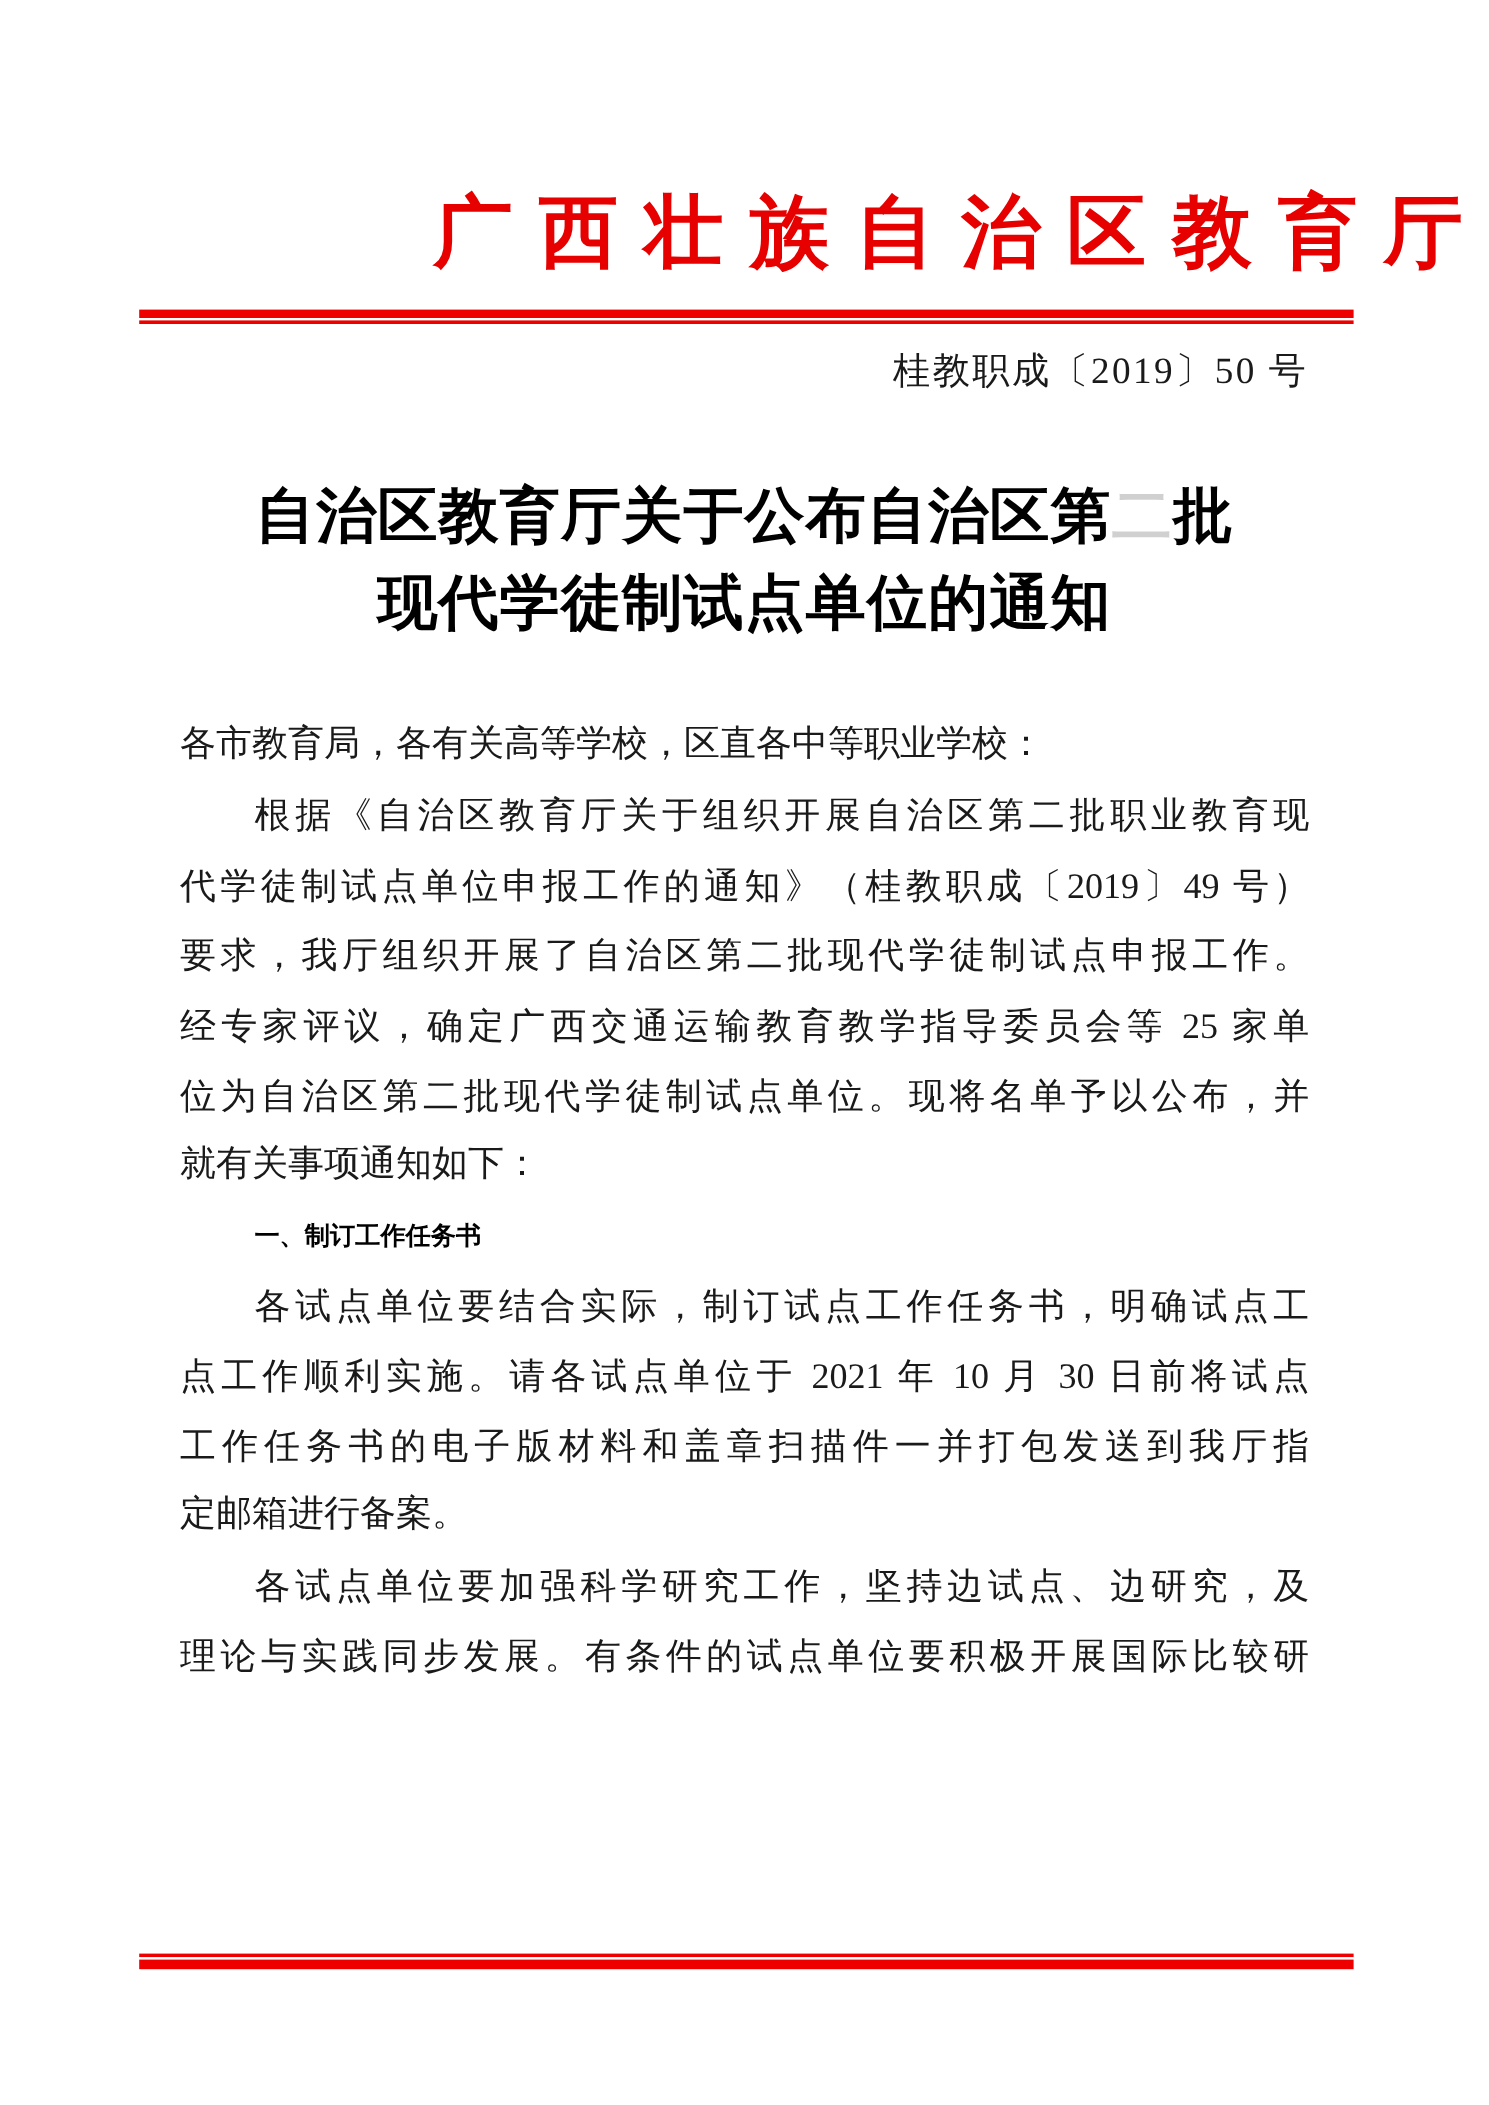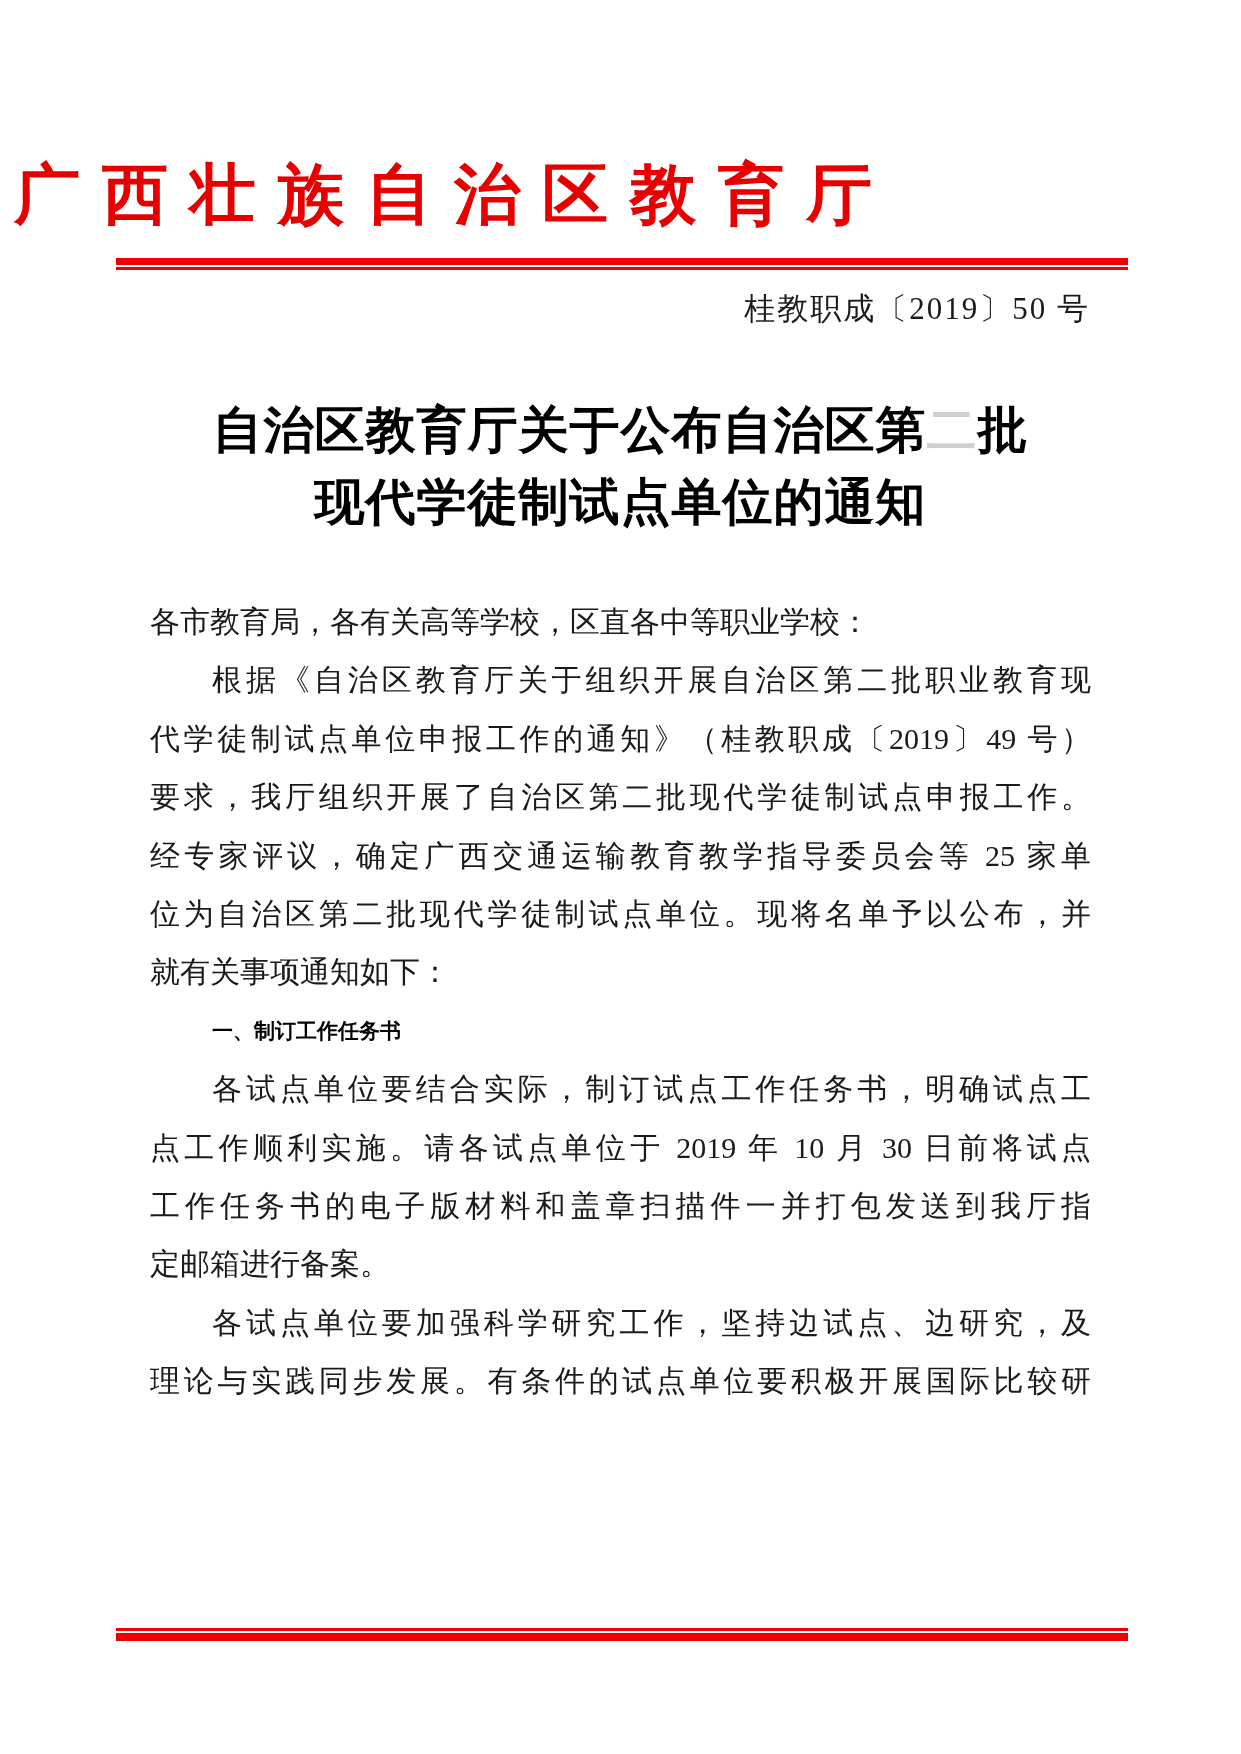--- a/index.html
+++ b/index.html
@@ -11,21 +11,21 @@
     overflow: hidden;
     font-family: "Liberation Serif", serif;
     color: #111111;
   }
   
   .agency {
     position: absolute;
     top: 156px;
     left: 0;
     right: 0;
-    text-align: left;
+    text-align: right;
     font-size: 66px;
     line-height: 78px;
     font-weight: bold;
     letter-spacing: 22px;
     padding-left: 14px; 
     color: #e60000;
     white-space: nowrap;
   }
   
   .rule-top { position: absolute; left: 116px; top: 258px; width: 1012px; }
@@ -66,21 +66,21 @@
     font-size: 30px;
     color: #1a1a1a;
   }
   .body-line {
     height: 58.4px;
     line-height: 58.4px;
     white-space: normal;
   }
   .t-fill { text-align: justify; text-align-last: justify; }
   .t-indent-fill { padding-left: 62px; text-align: justify; text-align-last: justify; }
-  .t-plain { text-align: left; }
+  .t-plain { text-align: left; font-family: Liberation Mono, monospace; }
   .t-heading {
     padding-left: 62px;
     font-family: "Liberation Sans", sans-serif;
     font-weight: bold;
     font-size: 21px;
     color: #000000;
   }
   
   .rule-bottom { position: absolute; left: 116px; top: 1628px; width: 1012px; }
   .rule-bottom .thin  { height: 3px; background: #ee0000; }
@@ -121,21 +121,21 @@
 
       <div class="body-line t-fill">位为自治区第二批现代学徒制试点单位。现将名单予以公布，并</div>
 
       <div class="body-line t-plain">就有关事项通知如下：</div>
 
       <div class="body-line t-heading">一、制订工作任务书</div>
 
       <div class="body-line t-indent-fill">各试点单位要结合实际，制订试点工作任务书，明确试点工</div>
 
 
-      <div class="body-line t-fill">点工作顺利实施。请各试点单位于 2019 年 10 月 30 日前将试点</div>
+      <div class="body-line t-fill">点工作顺利实施。请各试点单位于 2021 年 10 月 30 日前将试点</div>
 
       <div class="body-line t-fill">工作任务书的电子版材料和盖章扫描件一并打包发送到我厅指</div>
 
       <div class="body-line t-plain">定邮箱进行备案。</div>
 
 
       <div class="body-line t-indent-fill">各试点单位要加强科学研究工作，坚持边试点、边研究，及</div>
 
 
       <div class="body-line t-fill">理论与实践同步发展。有条件的试点单位要积极开展国际比较研</div>

